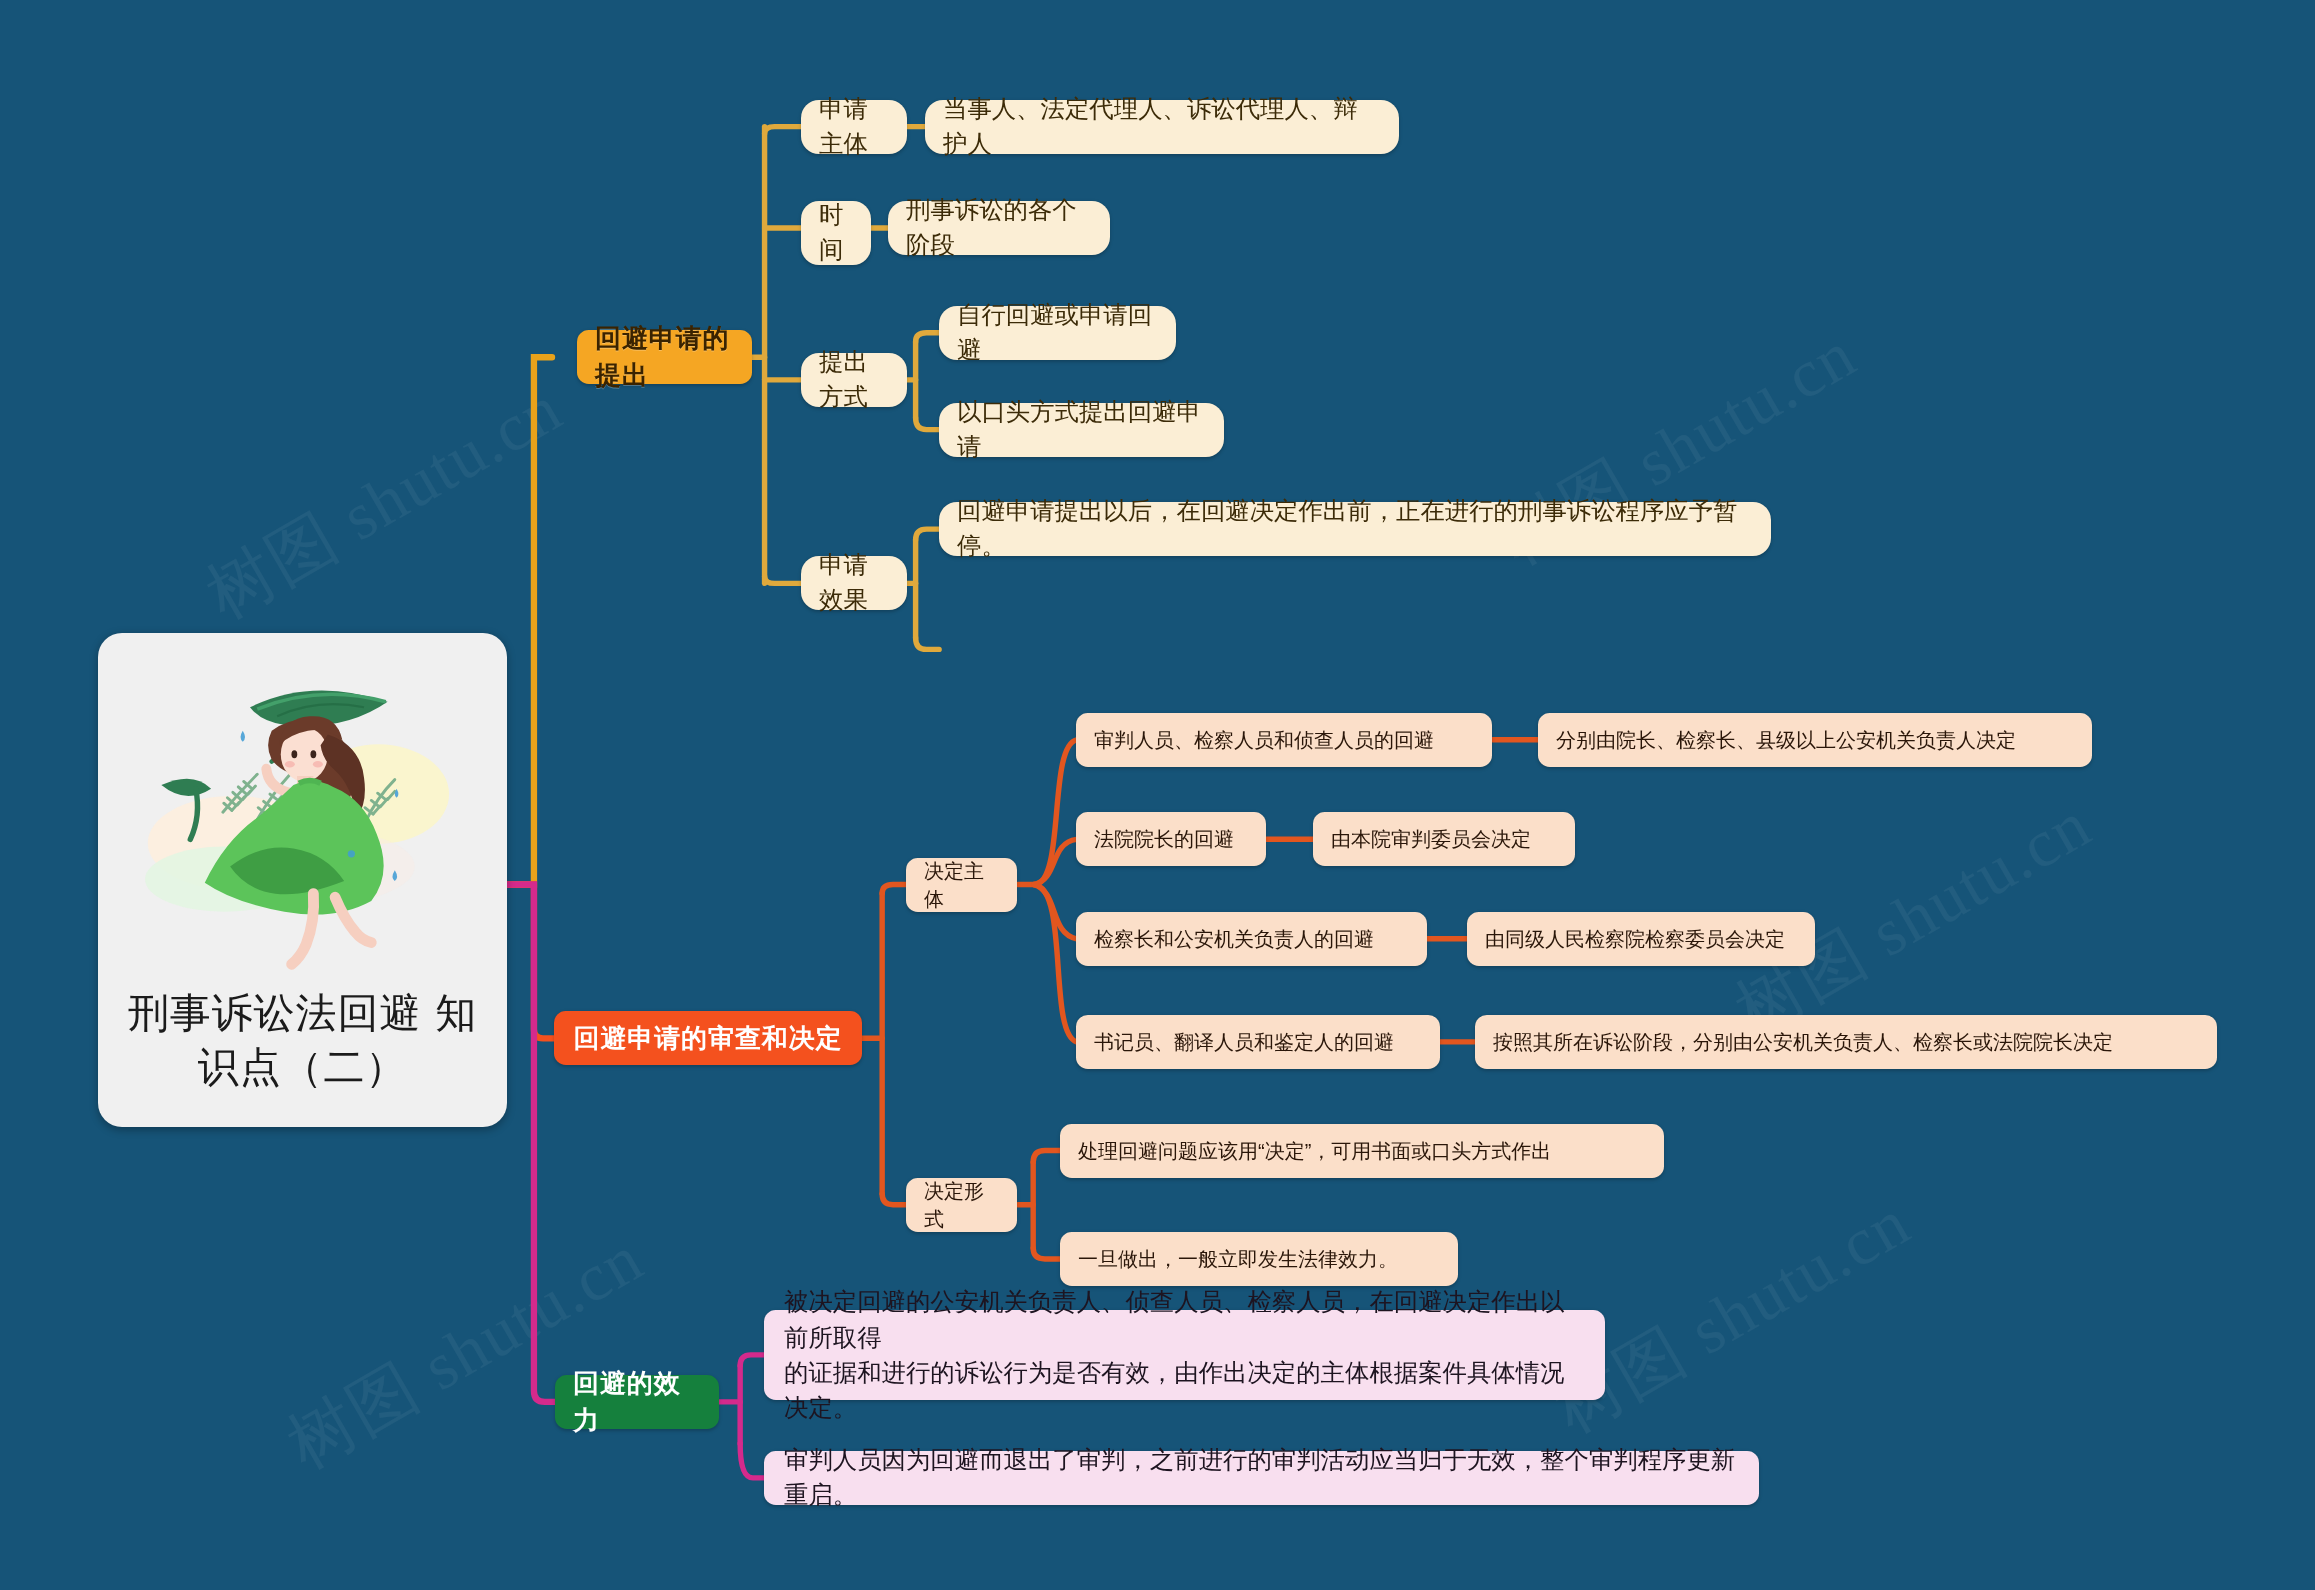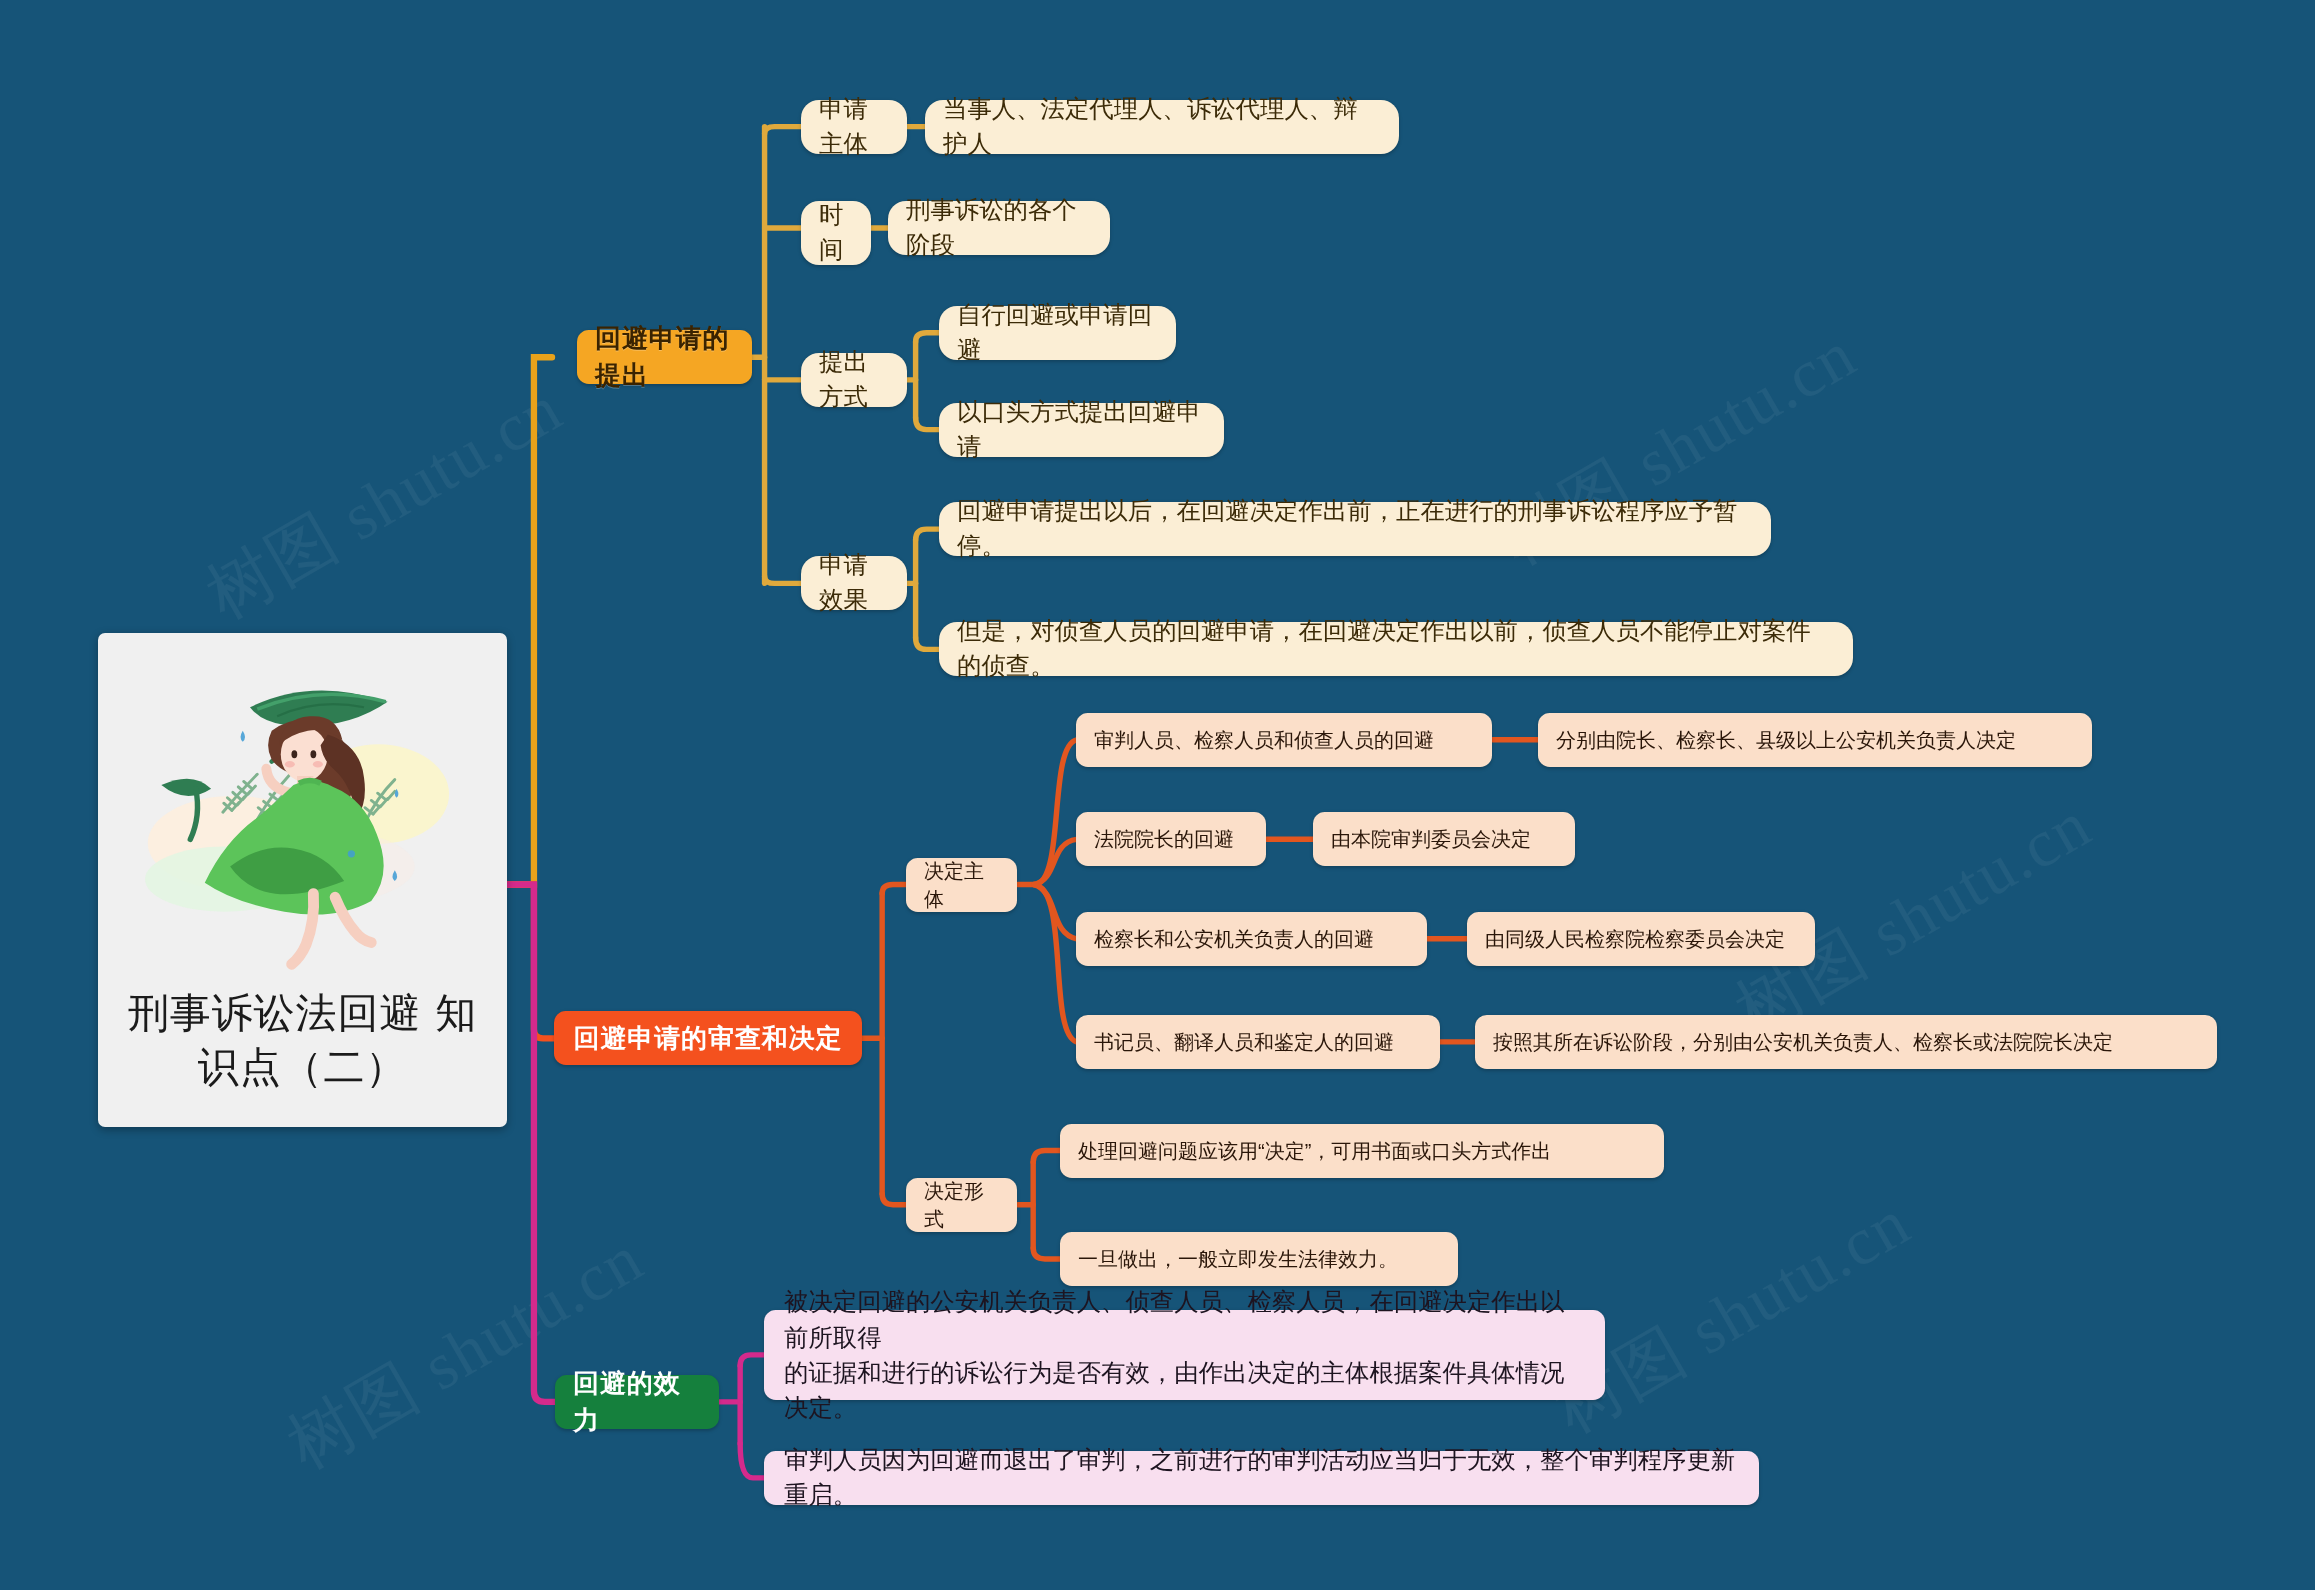--- a/index.html
+++ b/index.html
@@ -53,21 +53,21 @@
     line-height: 1.42;
   }
   
   .root-card {
     position: absolute;
     left: 98px;
     top: 633px;
     width: 409px;
     height: 494px;
     background: #f0f0f0;
-    border-radius: 7px;
+    border-radius: 24px;
     box-shadow: 0 2.7px 9px rgba(0,0,0,0.3);
     display: flex;
     flex-direction: column;
     align-items: center;
     justify-content: flex-start;
     overflow: hidden;
   }
   .root-illus {
     width: 409px;
     height: 353px;
@@ -271,21 +271,20 @@
 
   <div class="node n-amber" style="left:801px; top:201px; width:70px; height:64px; justify-content:center;">时间</div>
   <div class="node n-amber" style="left:888px; top:201px; width:222px; height:54px;">刑事诉讼的各个阶段</div>
 
   <div class="node n-amber" style="left:801px; top:353px; width:106px; height:54px; justify-content:center;">提出方式</div>
   <div class="node n-amber" style="left:939px; top:306px; width:237px; height:54px;">自行回避或申请回避</div>
   <div class="node n-amber" style="left:939px; top:403px; width:285px; height:54px;">以口头方式提出回避申请</div>
 
   <div class="node n-amber" style="left:801px; top:556px; width:106px; height:54px; justify-content:center;">申请效果</div>
   <div class="node n-amber multiline" style="left:939px; top:502px; width:832px; height:54px;">回避申请提出以后，在回避决定作出前，正在进行的刑事诉讼程序应予暂停。</div>
-  <div class="node n-amber multiline" style="left:939px; top:622px; width:914px; height:54px;">但是，对侦查人员的回避申请，在回避决定作出以前，侦查人员不能停止对案件的侦查。</div>
 
   <div class="node branch1 orange" style="left:554px; top:1011px; width:308px; height:54px;">回避申请的审查和决定</div>
 
   <div class="node n-orange" style="left:906px; top:858px; width:111px; height:54px; justify-content:center;">决定主体</div>
 
   <div class="node n-orange" style="left:1076px; top:713px; width:416px; height:54px;">审判人员、检察人员和侦查人员的回避</div>
   <div class="node n-orange" style="left:1538px; top:713px; width:554px; height:54px;">分别由院长、检察长、县级以上公安机关负责人决定</div>
 
   <div class="node n-orange" style="left:1076px; top:812px; width:190px; height:54px;">法院院长的回避</div>
   <div class="node n-orange" style="left:1313px; top:812px; width:262px; height:54px;">由本院审判委员会决定</div>

